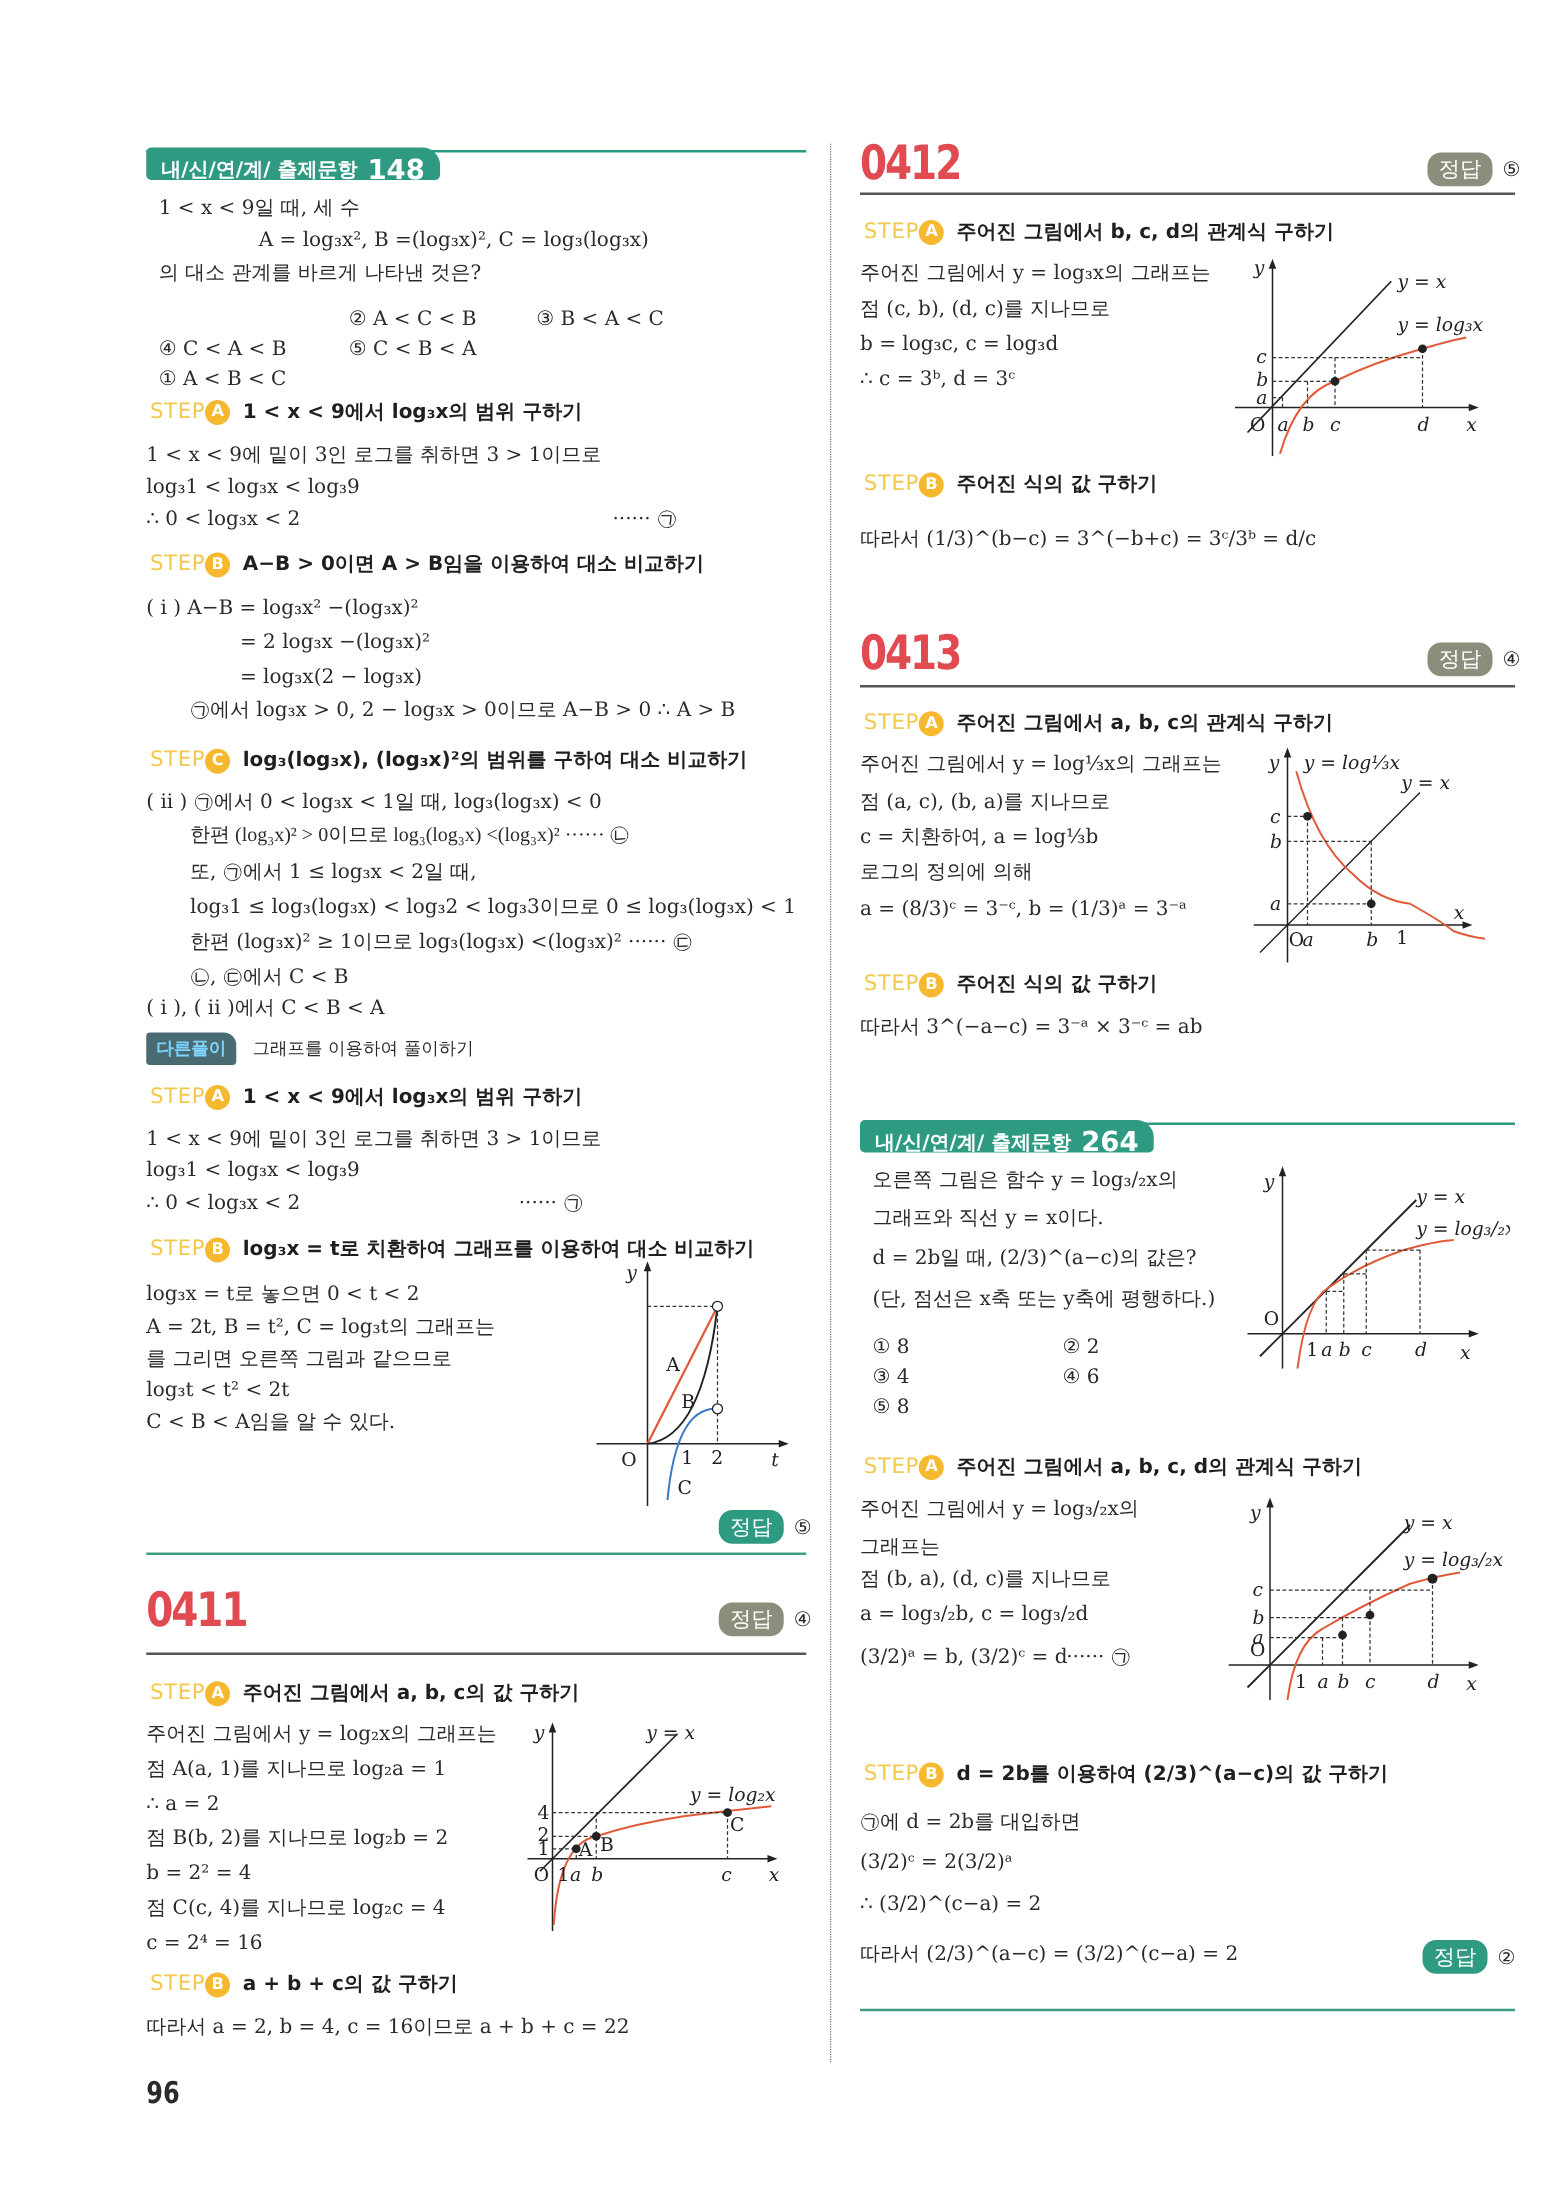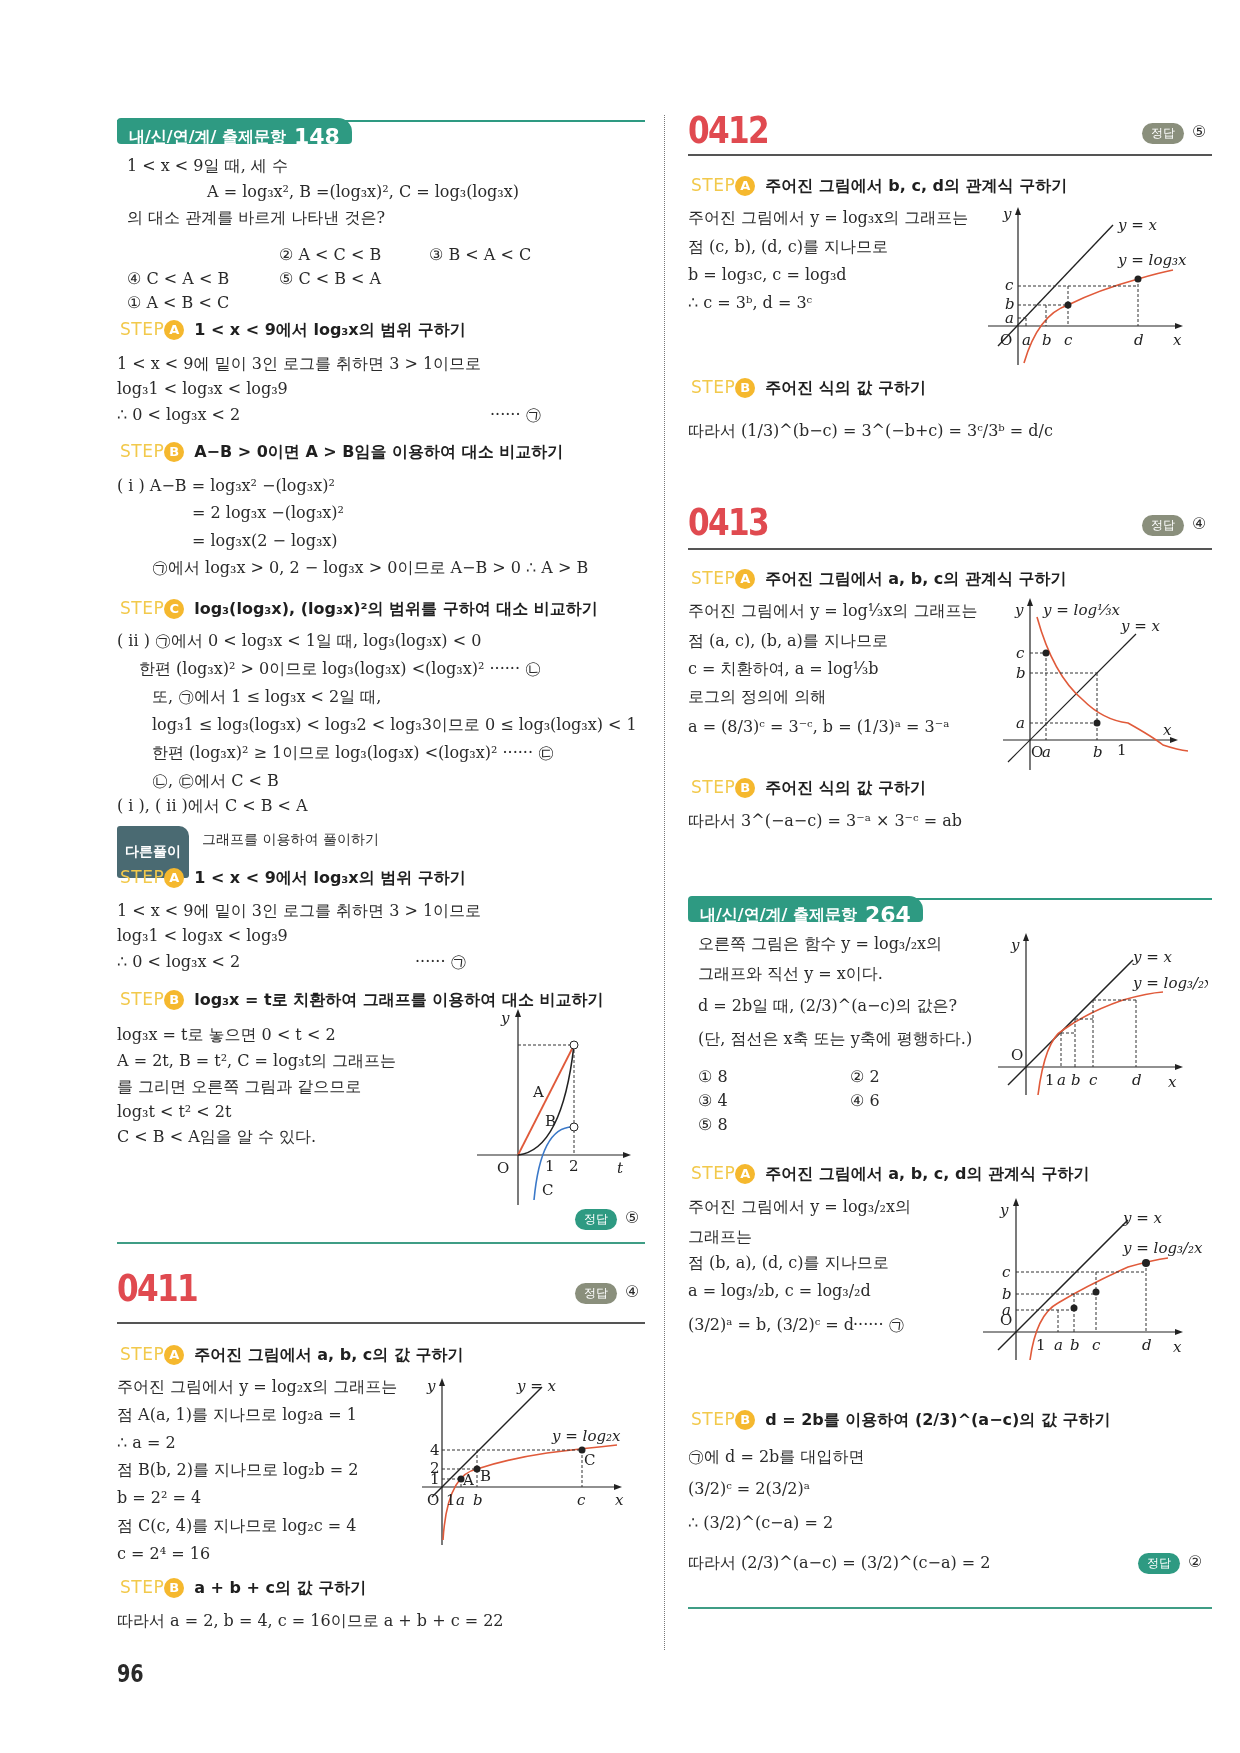--- a/index.html
+++ b/index.html
@@ -19,26 +19,26 @@
   .probnum { position: absolute; font-family: "DejaVu Sans", sans-serif; font-weight: bold; font-size: 38px;
              color: #e04a50; letter-spacing: -2px; transform: scaleX(0.82); transform-origin: left; }
   .hr { position: absolute; height: 1.5px; background: #555; }
   .hr-green { position: absolute; height: 2px; background: #3f9d85; }
   .step { position: absolute; white-space: nowrap; font-family: "DejaVu Sans", sans-serif; font-size: 16px; line-height: 22px; }
   .step .st { color: #f2c94c; font-size: 17px; letter-spacing: 0.5px; }
   .step .circ { display: inline-block; width: 20px; height: 20px; border-radius: 50%; background: #f5b82e; color: #fff;
                 text-align: center; font-size: 13px; line-height: 20px; font-weight: bold; margin-right: 10px; vertical-align: 1px; }
   .step .title { font-weight: bold; color: #1f1f1f; }
   .answer { position: absolute; white-space: nowrap; font-family: "DejaVu Sans", sans-serif; font-size: 14px; }
-  .answer .pill { display: inline-block; padding: 2px 9px; border-radius: 11px; color: #fff; font-size: 12px; }
+  .answer .pill { display: inline-block; padding: 2px 9px; border-radius: 11px; color: #fff; font-size: 17px; }
   .answer .pill.grey { background: #8a8f7c; }
   .answer .pill.green { background: #2e9a82; }
   .answer .val { margin-left: 8px; font-size: 16px; }
-  .alt-tag { position: absolute; background: #4a6a72; color: #ffffff; font-family: "DejaVu Sans", sans-serif; font-size: 14px;
-             padding: 17px 8px; border-radius: 3px 10px 3px 3px; font-weight: bold; }
+  .alt-tag { position: absolute; background: #4a6a72; color: #7dd3fc; font-family: "DejaVu Sans", sans-serif; font-size: 14px;
+             padding: 4px 8px; border-radius: 3px 10px 3px 3px; font-weight: bold; }
   .pagenum { position: absolute; font-family: "DejaVu Sans", sans-serif; font-weight: bold; font-size: 24px; transform: scaleX(0.8); transform-origin: left; }
   svg text { font-family: "DejaVu Serif", serif; font-style: italic; font-size: 15px; fill: #222; }
   svg text.up { font-style: normal; }
 </style>
 </head>
 <body>
 
 <div class="divider"></div>
 
 <div class="col left">
@@ -70,21 +70,21 @@
   </div>
   <div class="line" style="left:0; top:475px;">( i ) A−B = log₃x² −(log₃x)²</div>
   <div class="line" style="left:75px; top:502px;">= 2 log₃x −(log₃x)²</div>
   <div class="line" style="left:75px; top:530px;">= log₃x(2 − log₃x)</div>
   <div class="line" style="left:35px; top:557px;">㉠에서 log₃x &gt; 0, 2 − log₃x &gt; 0이므로 A−B &gt; 0   ∴ A &gt; B</div>
 
   <div class="step" style="left:3px; top:597px;">
     <span class="st">STEP</span><span class="circ">C</span><span class="title">log₃(log₃x), (log₃x)²의 범위를 구하여 대소 비교하기</span>
   </div>
   <div class="line" style="left:0; top:630px;">( ii ) ㉠에서 0 &lt; log₃x &lt; 1일 때, log₃(log₃x) &lt; 0</div>
-  <div class="line" style="left:22px; top:658px;">한편 (log₃x)² &gt; 0이므로 log₃(log₃x) &lt;(log₃x)²   ······ ㉡</div>
+  <div class="line" style="left:35px; top:658px;font-family:Liberation Serif, serif;">한편 (log₃x)² &gt; 0이므로 log₃(log₃x) &lt;(log₃x)²   ······ ㉡</div>
   <div class="line" style="left:35px; top:686px;">또, ㉠에서 1 ≤ log₃x &lt; 2일 때,</div>
   <div class="line" style="left:35px; top:714px;">log₃1 ≤ log₃(log₃x) &lt; log₃2 &lt; log₃3이므로 0 ≤ log₃(log₃x) &lt; 1</div>
   <div class="line" style="left:35px; top:742px;">한편 (log₃x)² ≥ 1이므로 log₃(log₃x) &lt;(log₃x)²   ······ ㉢</div>
   <div class="line" style="left:35px; top:770px;">㉡, ㉢에서 C &lt; B</div>
   <div class="line" style="left:0; top:795px;">( i ), ( ii )에서 C &lt; B &lt; A</div>
 
   <div class="alt-tag" style="left:0; top:826px;">다른풀이</div>
   <div class="line sans" style="left:85px; top:828px; font-size:14px;">그래프를 이용하여 풀이하기</div>
 
   <div class="step" style="left:3px; top:866px;">

